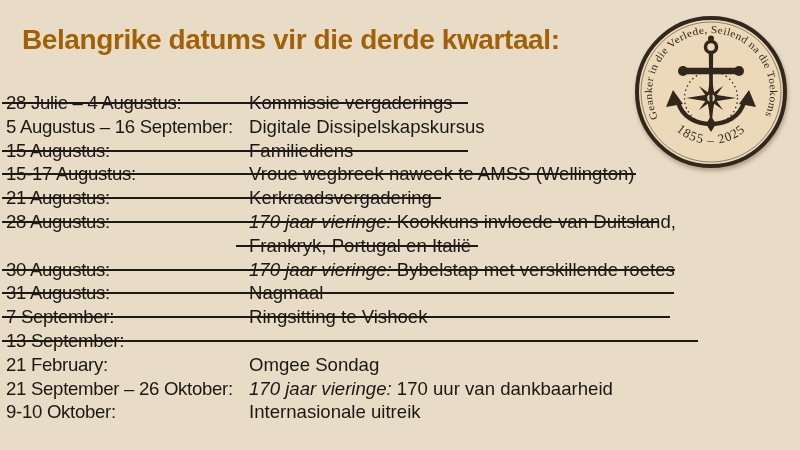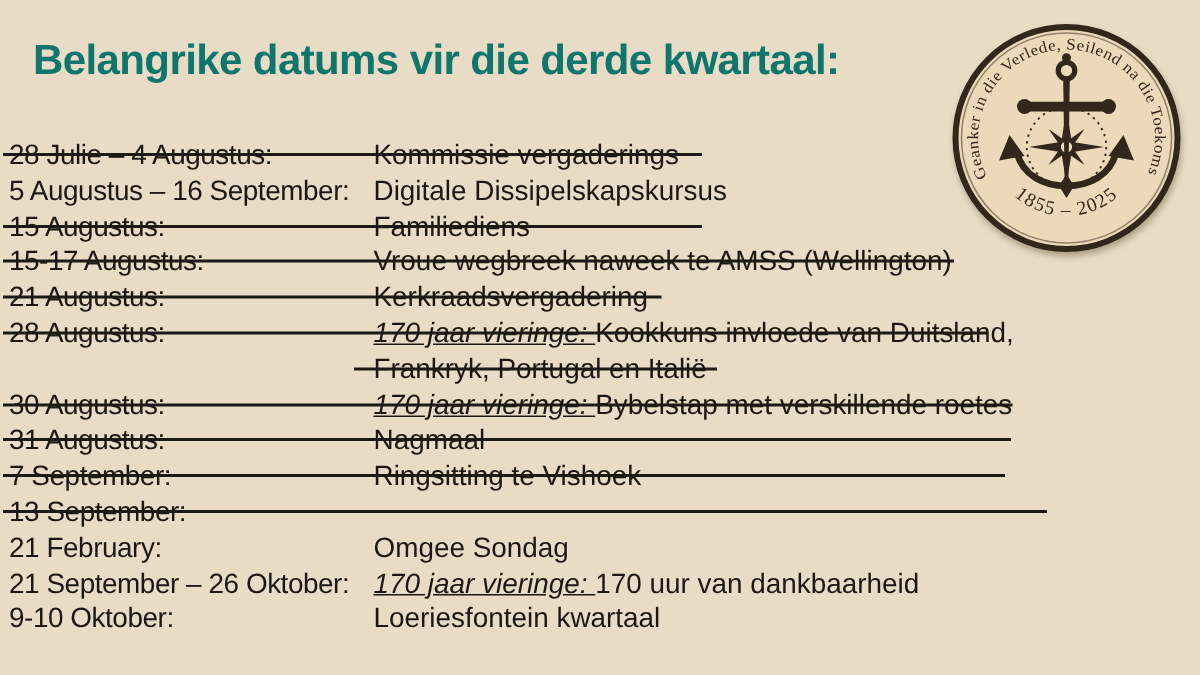--- a/index.html
+++ b/index.html
@@ -5,29 +5,29 @@
   html,body{margin:0;padding:0;}
   body{
     width:800px;height:450px;overflow:hidden;
     background:#e9dcc6;
     font-family:"Liberation Sans",sans-serif;
     color:#1b1814;
   }
   .slide{position:relative;width:800px;height:450px;background:#e9dcc6;}
   .title{
     position:absolute;left:22px;top:24px;
-    font-size:28px;font-weight:700;letter-spacing:-0.4px;color:#0f766e;
+    font-size:28px;font-weight:700;letter-spacing:-0.4px;color:#a16207;
     white-space:nowrap;
   }
   .list{position:absolute;left:6px;top:91px;width:772px;}
   .row{display:flex;position:relative;line-height:23.8px;font-size:18.6px;}
   .date{flex:0 0 243px;letter-spacing:-0.3px;white-space:nowrap;}
   .desc{flex:1;}
   .desc .line{display:block;}
-  .it{font-style:italic;text-decoration:underline;}
+  .it{font-style:italic;}
   .strike{
     position:absolute;left:-4px;top:11px;height:0;
     border-top:2.1px solid #1d1915;pointer-events:none;
   }
   .strike2{top:34.8px;}
   .logo{
     position:absolute;left:633px;top:14px;width:156px;height:156px;
     filter:drop-shadow(1px 3px 2px rgba(70,45,20,.35));
   }
   .logo text{font-family:"Liberation Serif",serif;}
@@ -116,21 +116,21 @@
       </div>
       <div class="row">
         <span class="date">21 September – 26 Oktober:</span>
         <span class="desc">
           <div class="line"><span class="it">170 jaar vieringe: </span><span>170 uur van dankbaarheid</span></div>
         </span>
       </div>
       <div class="row">
         <span class="date">9-10 Oktober:</span>
         <span class="desc">
-          <div class="line"><span>Loeriesfontein kwartaal</span></div>
+          <div class="line"><span>Internasionale uitreik</span></div>
         </span>
       </div>
     </div>
 
   <svg class="logo" viewBox="0 0 156 156" aria-hidden="true">
 
     <circle cx="78" cy="78" r="74" fill="#ecd9b9" stroke="#33261a" stroke-width="4"></circle>
     <circle cx="78" cy="78" r="70" fill="none" stroke="#33261a" stroke-width="1" opacity="0.5"></circle>
 
     <defs>

